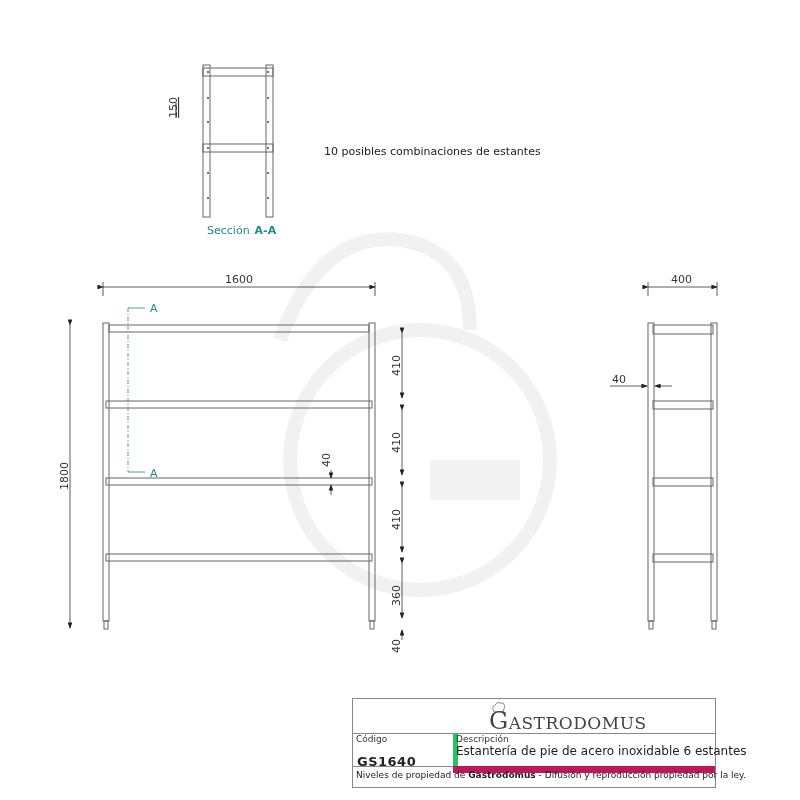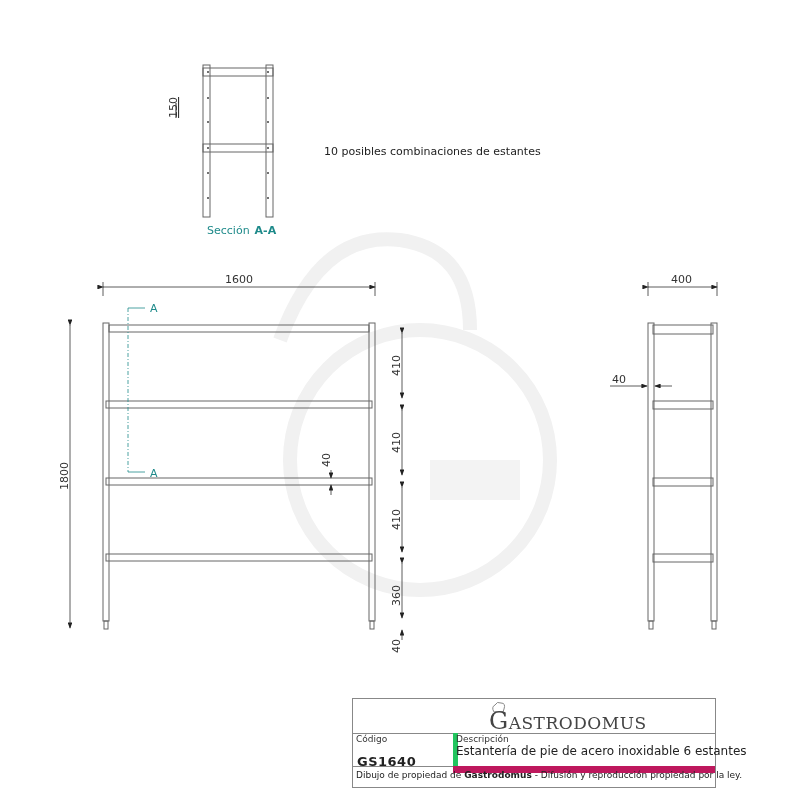--- a/index.html
+++ b/index.html
@@ -152,17 +152,17 @@
   </div>
   <div class="tb-code">
     <span class="lbl">Código</span>
     <span class="codeval">GS1640</span>
   </div>
   <div class="tb-desc">
     <span class="lbl">Descripción</span>
     <span class="descval">Estantería de pie de acero inoxidable 6 estantes</span>
   </div>
   <div class="tb-foot">
-    <span>Dibujo de propiedad de</span>
+    <span>Niveles de propiedad de</span>
     <b>Gastrodomus</b>
     <span>- Difusión y reproducción propiedad por la ley.</span>
   </div>
 </div>
 
 </body></html>

